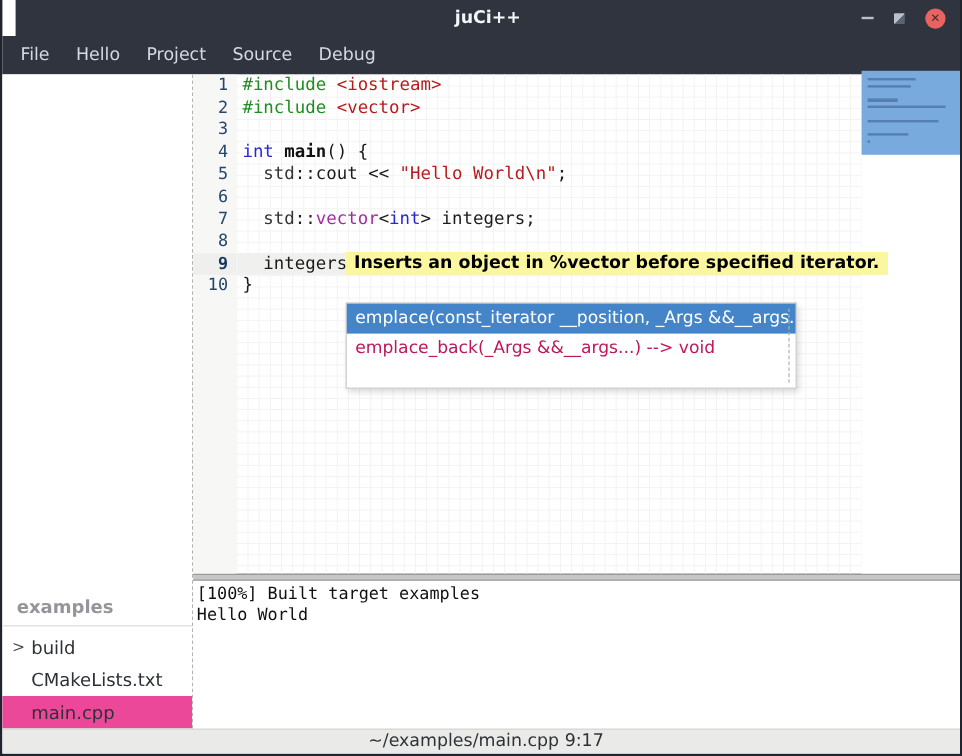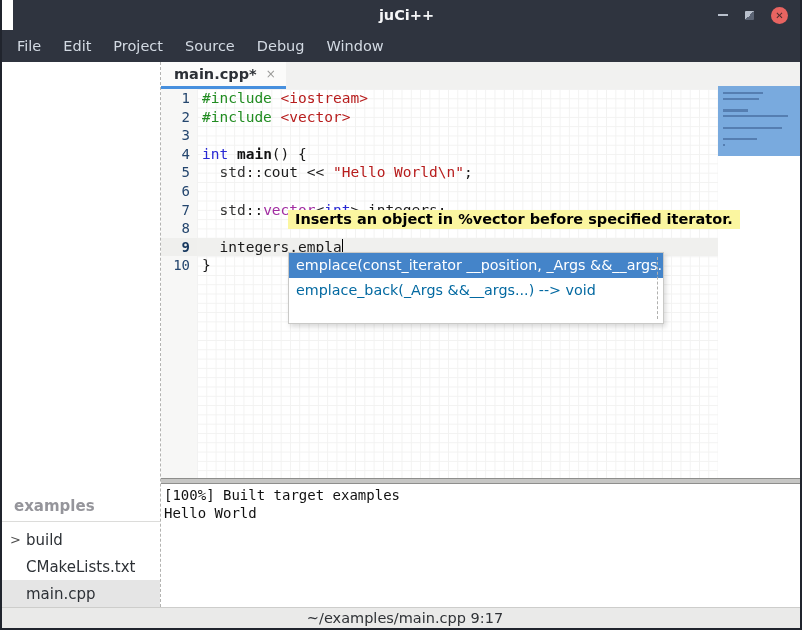--- a/index.html
+++ b/index.html
@@ -14,21 +14,21 @@
   .btn-close{width:17px;height:17px;border-radius:50%;background:var(--close_red,#e86461);color:#4a2b2b;font-size:10px;line-height:17px;text-align:center;font-weight:700;}
   
   .menubar{height:32px;background:#2f343f;display:flex;align-items:center;padding-left:4px;flex:0 0 auto;}
   .menu-item{color:#d3dae3;font-size:14.5px;padding:0 11px;line-height:32px;}
   
   .main{flex:1 1 auto;display:flex;min-height:0;}
   .sidebar{width:158px;flex:0 0 auto;background:#fff;border-right:1px dashed #b3b3b1;display:flex;flex-direction:column;justify-content:flex-end;}
   .sb-header{font-size:15px;font-weight:700;color:#95959b;padding:7px 12px 6px 12px;border-bottom:1px solid #dcdcda;}
   .file-tree{padding-top:4px;}
   .tree-item{height:27px;display:flex;align-items:center;font-size:15px;color:#2d3136;}
-  .tree-item.selected{background:#e5e5e5;}
+  .tree-item.selected{background:#ec4899;}
   .chevron{width:15px;margin-left:8px;color:#4c4c4c;font-size:13px;text-align:left;}
   .tree-label{margin-left:1px;}
   
   .right{flex:1 1 auto;display:flex;flex-direction:column;position:relative;min-width:0;}
   .tabbar{height:27px;flex:0 0 auto;background:#f1f1f0;display:flex;}
   .tab{background:#fbfbfa;display:flex;align-items:center;padding:0 10px 0 13px;border-bottom:3px solid var(--accent_tab,#4790de);}
   .tab-label{font-size:14.5px;font-weight:700;color:#2c3036;}
   .tab-close{margin-left:9px;color:#9a9a98;font-size:12px;}
   .editor-wrap{flex:1 1 auto;display:flex;min-height:0;position:relative;}
   .gutter{width:36px;flex:0 0 auto;background:#f7f7f6;text-align:right;font-family:"DejaVu Sans Mono",monospace;font-size:14px;color:var(--line_number,#24466e);}
@@ -46,21 +46,21 @@
   .tk-ns{color:#333;}
   .tk-cls{color:var(--class_magenta,#a12ca1);}
   .caret{display:inline-block;width:1.5px;height:15px;background:#000;vertical-align:-2px;}
   .minimap{width:82px;flex:0 0 auto;background:#fff;position:relative;}
   .mviewport{position:absolute;left:0;right:0;top:-3px;height:70px;background:var(--minimap_viewport,#79aade);padding-top:6px;box-sizing:border-box;}
   .mbar{height:2.2px;margin:0 0 3.6px 5px;background:rgba(25,55,105,.38);}
   .mbar.empty{background:transparent;}
   
   .tooltip{position:absolute;left:127px;top:148px;background:var(--tooltip_yellow,#fbf6a0);color:#000;font-size:14.5px;padding:1px 7px 2px 7px;white-space:nowrap;z-index:5;font-weight:bold;}
   .popup{position:absolute;left:127px;top:190px;width:374px;height:70px;background:#fff;border:1px solid #c9c9c7;box-shadow:2px 3px 5px rgba(0,0,0,.15);z-index:6;}
-  .ac-item{height:25px;line-height:25px;font-size:14.3px;color:#0369a1;padding:0 7px;white-space:nowrap;overflow:hidden;}
+  .ac-item{height:25px;line-height:25px;font-size:14.3px;color:#be185d;padding:0 7px;white-space:nowrap;overflow:hidden;}
   .ac-item.sel{background:var(--selection_blue,#4484c9);color:#fff;}
   .popup-scroll{position:absolute;top:4px;bottom:4px;right:5px;width:0;border-left:1px dashed #b0b0ae;}
   .hsep{height:6px;flex:0 0 auto;background:#c6c6c4;border-top:1px solid #8e8e8c;border-bottom:1px solid #8e8e8c;box-sizing:border-box;}
   .terminal{height:120px;flex:0 0 auto;background:#fff;font-family:"DejaVu Sans Mono",monospace;font-size:14px;color:#111;padding:3px 0 0 3px;overflow:hidden;}
   .tline{height:17.6px;line-height:17.6px;white-space:pre;}
   
   .statusbar{height:21px;flex:0 0 auto;background:#eaeae9;border-top:1px solid #cdcdcb;box-sizing:border-box;font-size:14.5px;color:#2f3236;line-height:20px;padding-left:8px;text-align:center;}
 </style>
 </head>
 <body>
@@ -70,25 +70,24 @@
     <div class="title">juCi++</div>
     <div class="controls">
       <div class="btn-min"></div>
       <div class="btn-restore"></div>
       <div class="btn-close">✕</div>
     </div>
   </div>
 
   <div class="menubar">
       <span class="menu-item">File</span>
-      <span class="menu-item">Edit</span>
+      <span class="menu-item">Hello</span>
       <span class="menu-item">Project</span>
       <span class="menu-item">Source</span>
       <span class="menu-item">Debug</span>
-      <span class="menu-item">Window</span>
     </div>
 
   <div class="main">
     <div class="sidebar">
       <div class="sb-header">examples</div>
       <div class="file-tree">
           <div class="tree-item">
             <span class="chevron">&gt;</span>
             <span class="tree-label">build</span>
           </div>
@@ -97,26 +96,20 @@
             <span class="tree-label">CMakeLists.txt</span>
           </div>
           <div class="tree-item selected">
             <span class="chevron"></span>
             <span class="tree-label">main.cpp</span>
           </div>
         </div>
     </div>
 
     <div class="right">
-      <div class="tabbar">
-        <div class="tab">
-          <span class="tab-label">main.cpp*</span>
-          <span class="tab-close">×</span>
-        </div>
-      </div>
 
       <div class="editor-wrap">
         <div class="gutter">
             <div class="gnum">1</div>
             <div class="gnum">2</div>
             <div class="gnum">3</div>
             <div class="gnum">4</div>
             <div class="gnum">5</div>
             <div class="gnum">6</div>
             <div class="gnum">7</div>

